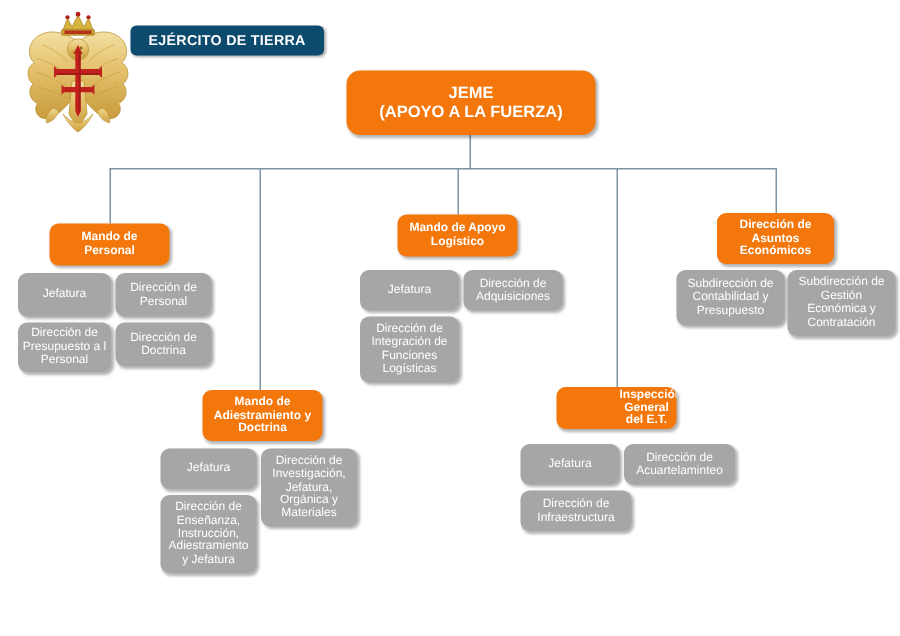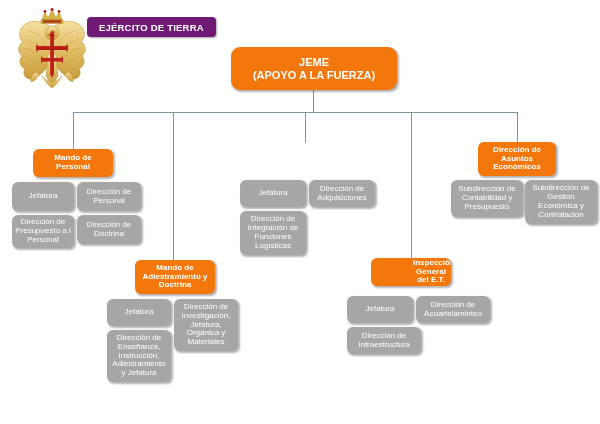--- a/index.html
+++ b/index.html
@@ -30,21 +30,21 @@
   
   #banner {
     position: absolute;
     left: 87px;
     top: 17px;
     height: 20px;
     padding: 0 12px;
     display: flex;
     align-items: center;
     justify-content: center;
-    background: #701a75;
+    background: #0c4a6e;
     border-radius: 4px;
     box-shadow: 1px 1px 2px rgba(0,0,0,0.35);
   }
   #banner .txt {
     color: #ffffff;
     font-size: 9.5px;
     font-weight: bold;
     letter-spacing: 0.2px;
     white-space: nowrap;
   }
@@ -249,20 +249,26 @@
   <div class="node gray" style="left:107px; top:330px; width:64px; height:52px; font-size:8px;">
     <span class="label">
       <span>Dirección de</span><br>
       <span>Enseñanza,</span><br>
       <span>Instrucción,</span><br>
       <span>Adiestramiento</span><br>
       <span>y Jefatura</span>
     </span>
   </div>
 
+  <div class="node orange" style="left:265px; top:143px; width:80px; height:28px; font-size:8px;">
+    <span class="label">
+      <span>Mando de Apoyo</span><br>
+      <span>Logístico</span>
+    </span>
+  </div>
   <div class="node gray" style="left:240px; top:180px; width:66px; height:27px; font-size:8px;">
     <span class="label">Jefatura</span>
   </div>
   <div class="node gray" style="left:309px; top:180px; width:66px; height:27px; font-size:8px;">
     <span class="label">
       <span>Dirección de</span><br>
       <span>Adquisiciones</span>
     </span>
   </div>
   <div class="node gray" style="left:240px; top:211px; width:66px; height:44px; font-size:8px;">

